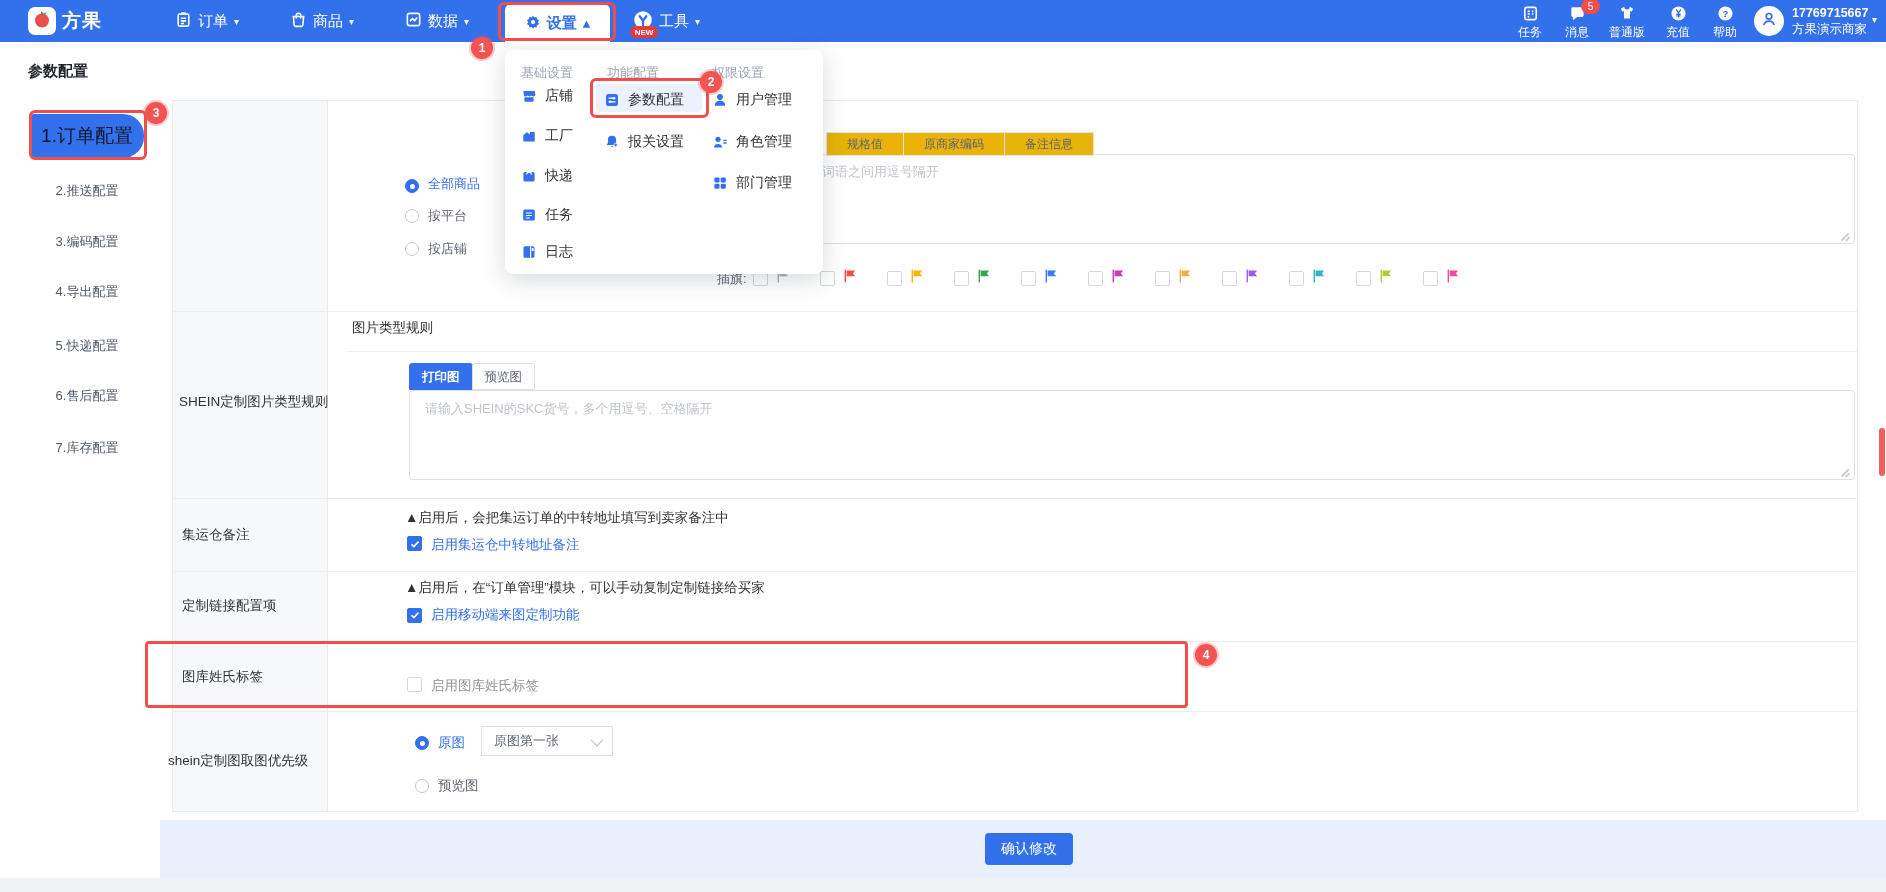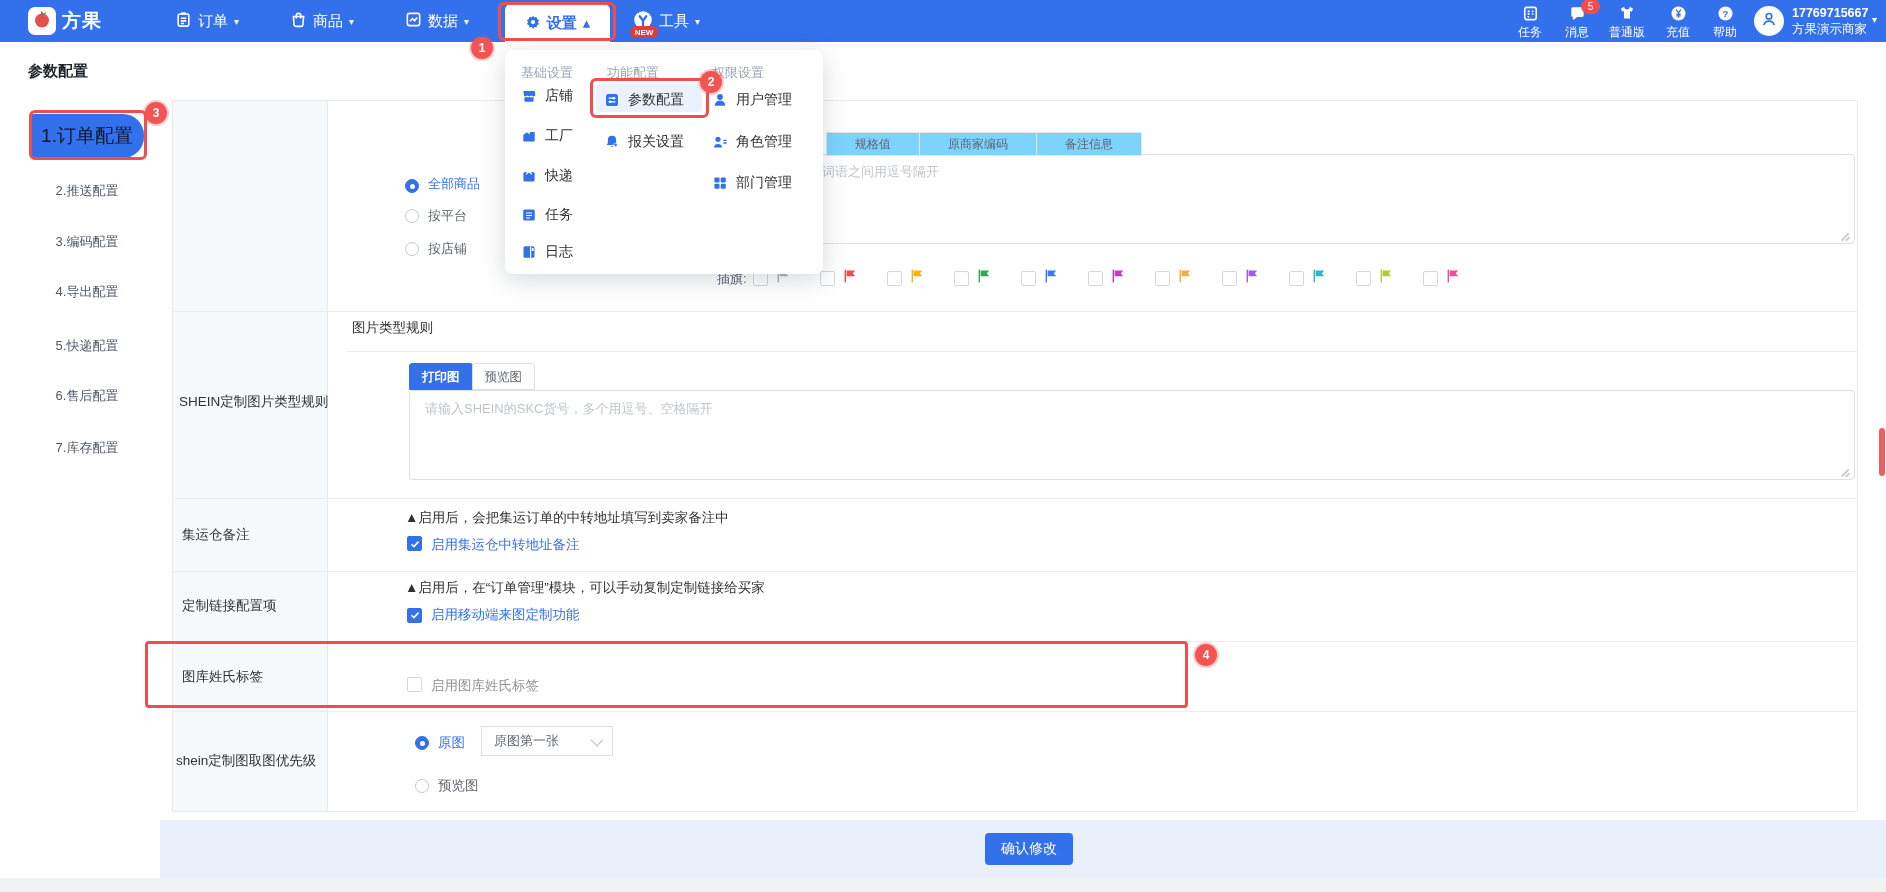--- a/index.html
+++ b/index.html
@@ -38,21 +38,21 @@
   .cb svg{display:none;}
   .cb.checked{background:#3370EB;border-color:#3370EB;}
   .cb.checked svg{display:block;}
   .cb-label{font-size:13.5px;color:#909399;}
   .cb-label.on{color:#3370EB;}
   .radio{width:14px;height:14px;border-radius:50%;box-sizing:border-box;display:inline-block;position:relative;background:#fff;border:1px solid #C6CAD2;}
   .radio.on{background:#3370EB;border-color:#3370EB;}
   .radio.on::after{content:"";position:absolute;left:4px;top:4px;width:5px;height:5px;border-radius:50%;background:#fff;}
   .radio-label{font-size:13px;color:#5F6672;}
   .radio-label.on{color:#3370EB;}
-  .mini-tab{height:24px;line-height:22px;padding:0 28px;border:1px solid #E2E5EA;background:#7dd3fc;color:#5F6672;font-size:12px;display:inline-block;margin-right:-1px;box-sizing:border-box;}
+  .mini-tab{height:24px;line-height:22px;padding:0 20px;border:1px solid #E2E5EA;background:#eab308;color:#5F6672;font-size:12px;display:inline-block;margin-right:-1px;box-sizing:border-box;}
   .fake-area{position:absolute;border:1px solid #DCDFE6;border-radius:4px;background:#fff;box-sizing:border-box;}
   .placeholder{position:absolute;font-size:13px;color:#C0C4CC;z-index:2;}
   .grip{position:absolute;width:10px;height:10px;}
   .grip::before,.grip::after{content:"";position:absolute;background:#C8CCD4;height:1.5px;transform:rotate(-45deg);}
   .grip::before{width:10px;left:0;top:6px;}
   .grip::after{width:5px;left:5px;top:8px;}
   .card-tab{height:27px;line-height:27px;padding:0 12px;font-size:12.5px;display:inline-block;border:1px solid #DCDFE6;background:#fff;color:#5F6672;box-sizing:border-box;margin-right:-1px;border-radius:3px 3px 0 0;}
   .card-tab.active{background:#3370EB;border-color:#3370EB;color:#fff;font-weight:bold;}
   .flag-pair{position:absolute;display:flex;align-items:center;gap:7px;z-index:2;}
   .select{position:absolute;border:1px solid #DCDFE6;border-radius:0;background:#fff;box-sizing:border-box;display:flex;align-items:center;justify-content:space-between;padding:0 12px;font-size:13px;color:#5F6672;}
@@ -359,21 +359,21 @@
       </span>
     <span class="cb-label on txt">启用移动端来图定制功能</span>
   </div>
 
   <div class="row-label txt" style="left:182px;top:668px;">图库姓氏标签</div>
   <div class="abs" style="left:407px;top:677px;display:flex;align-items:flex-start;gap:9px;z-index:2;">
     <span class="cb"></span>
     <span class="cb-label txt">启用图库姓氏标签</span>
   </div>
 
-  <div class="row-label txt" style="left:176px;top:752px;">shein定制图取图优先级</div>
+  <div class="row-label txt" style="left:168px;top:752px;">shein定制图取图优先级</div>
   <div class="abs" style="left:415px;top:734px;display:flex;align-items:center;gap:9px;z-index:2;">
     <span class="radio on"></span>
     <span class="radio-label on txt" style="font-size:13.5px;">原图</span>
   </div>
   <div class="select" style="left:481px;top:726px;width:132px;height:30px;z-index:2;">
     <span class="txt">原图第一张</span>
     <span class="chev"></span>
   </div>
   <div class="abs" style="left:415px;top:777px;display:flex;align-items:center;gap:9px;z-index:2;">
     <span class="radio"></span>

